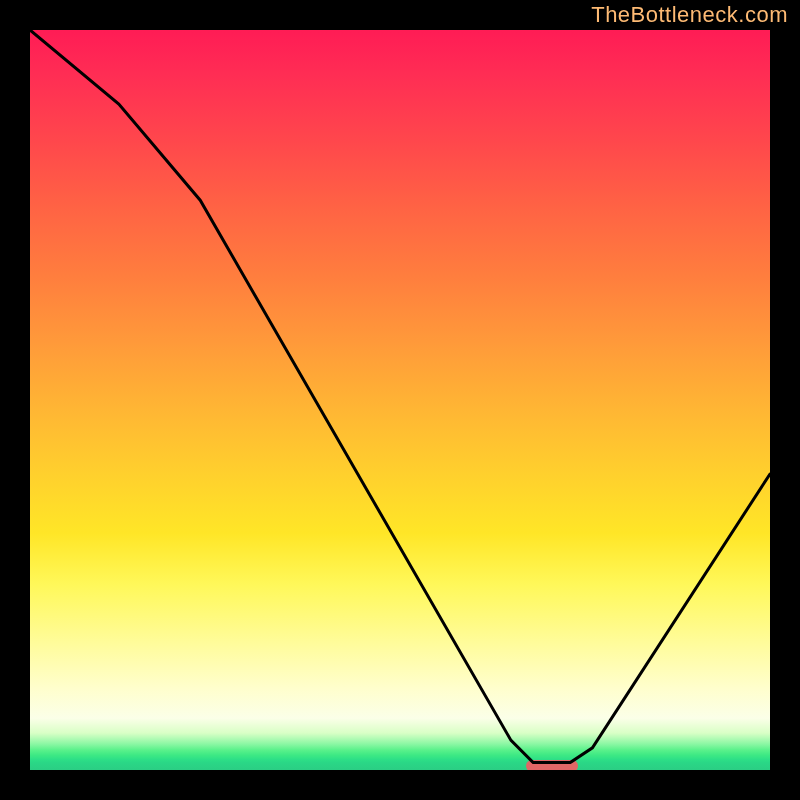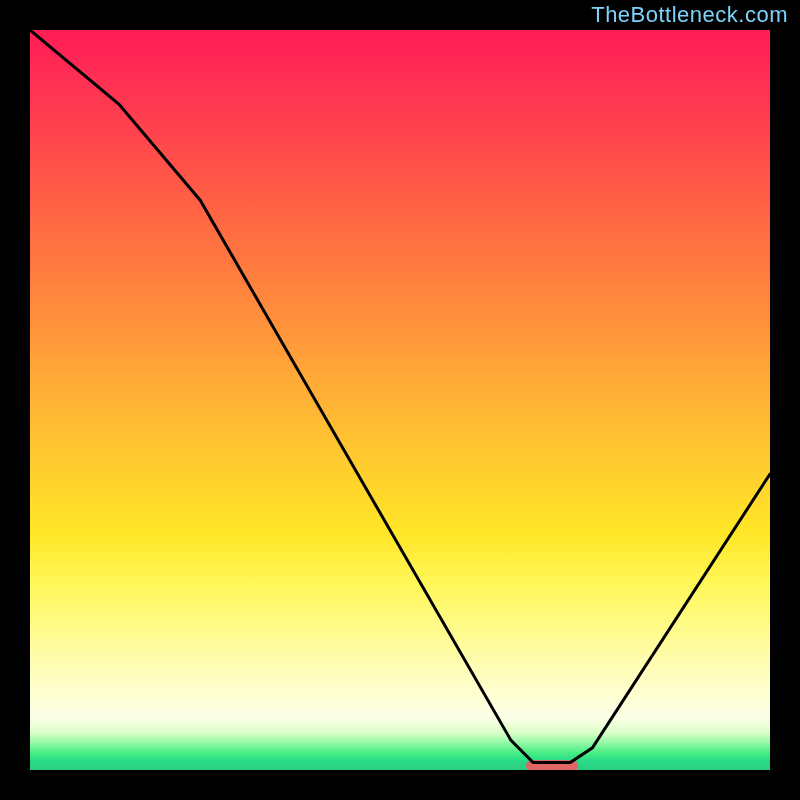--- a/index.html
+++ b/index.html
@@ -16,21 +16,21 @@
   width: 800px;
   height: 800px;
   background: #000000;
 }
 
 
 .brand {
   position: absolute;
   top: 2px;
   right: 12px;
-  color: #7dd3fc;
+  color: #fdba74;
   font-size: 22px;
   font-weight: 500;
   letter-spacing: 0.5px;
   z-index: 10;
 }
 
 
 .plot {
   position: absolute;
   left: 30px;

